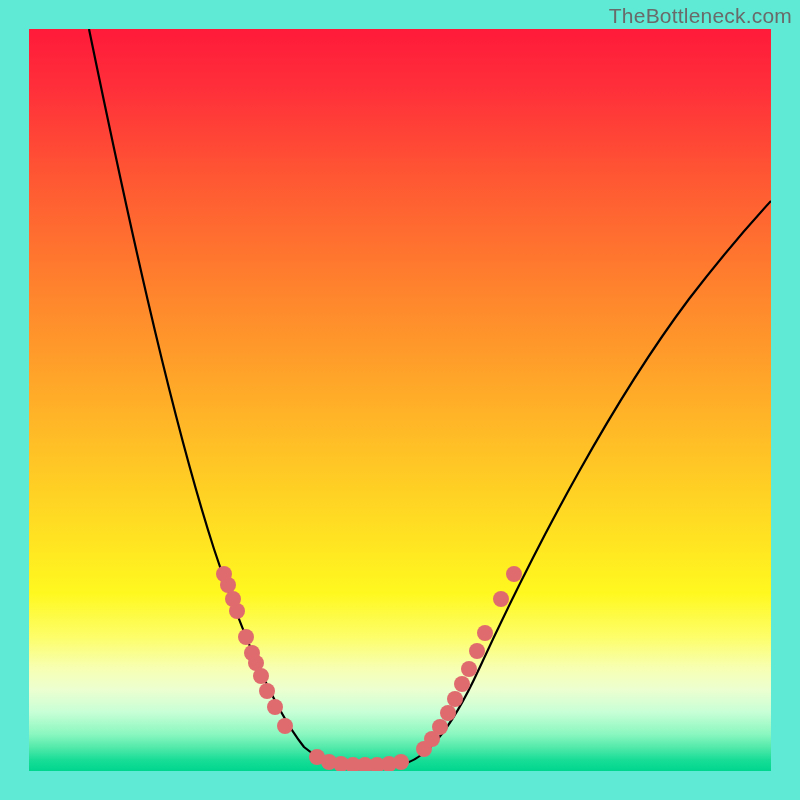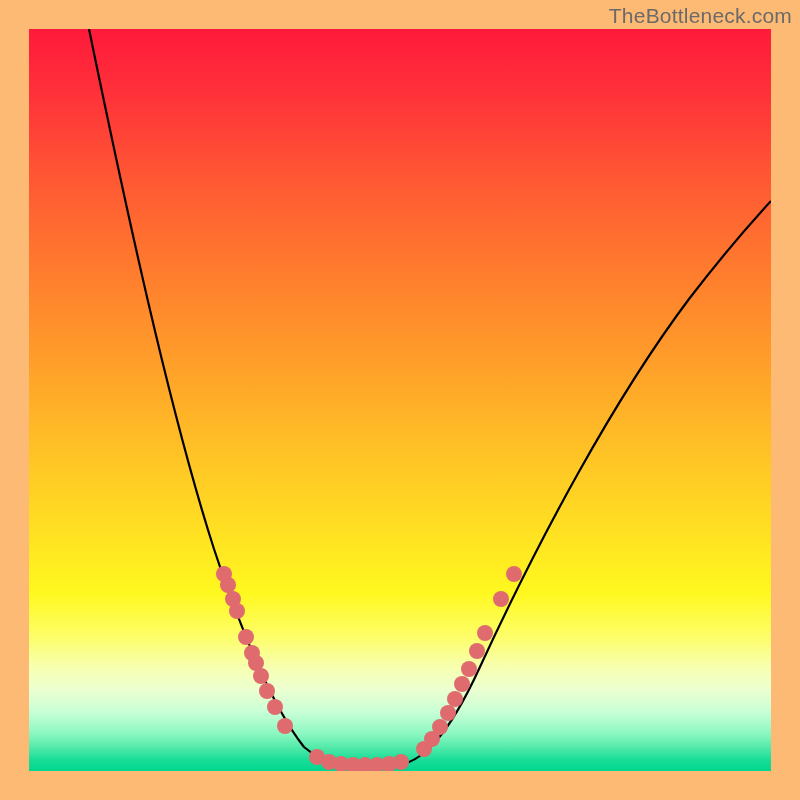--- a/index.html
+++ b/index.html
@@ -10,21 +10,21 @@
     background: #000;
     overflow: hidden;
     font-family: Arial, Helvetica, sans-serif;
   }
   .frame {
     position: absolute;
     top: 0;
     left: 0;
     width: 800px;
     height: 800px;
-    background: #fdba74;
+    background: #5eead4;
   }
   .plot-area {
     position: absolute;
     top: 29px;
     left: 29px;
     width: 742px;
     height: 742px;
     overflow: hidden;
   }
   .gradient {

